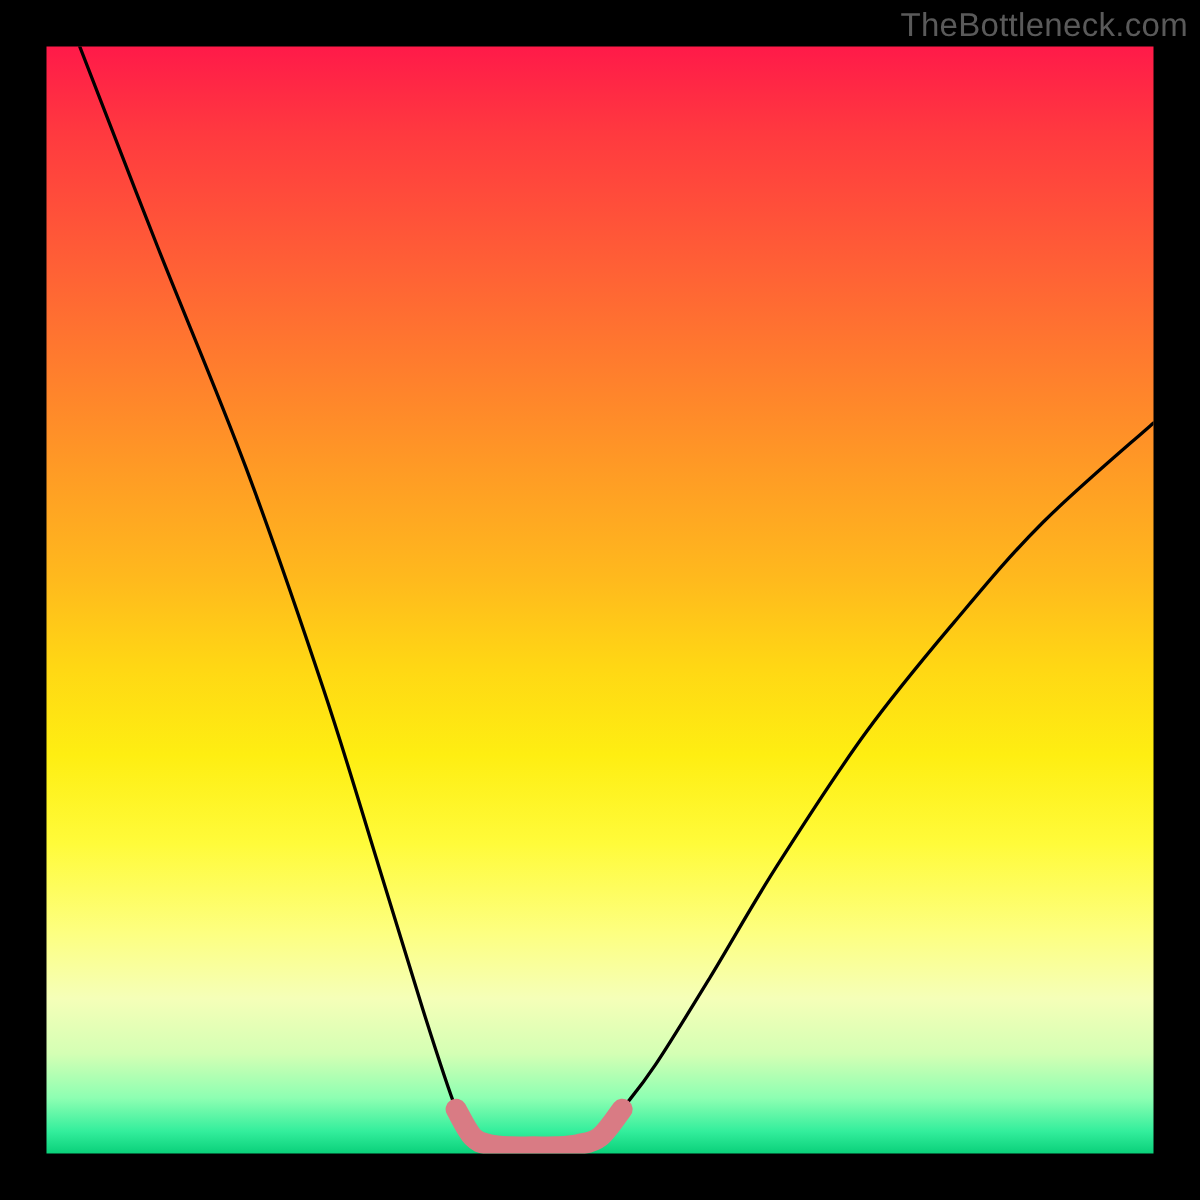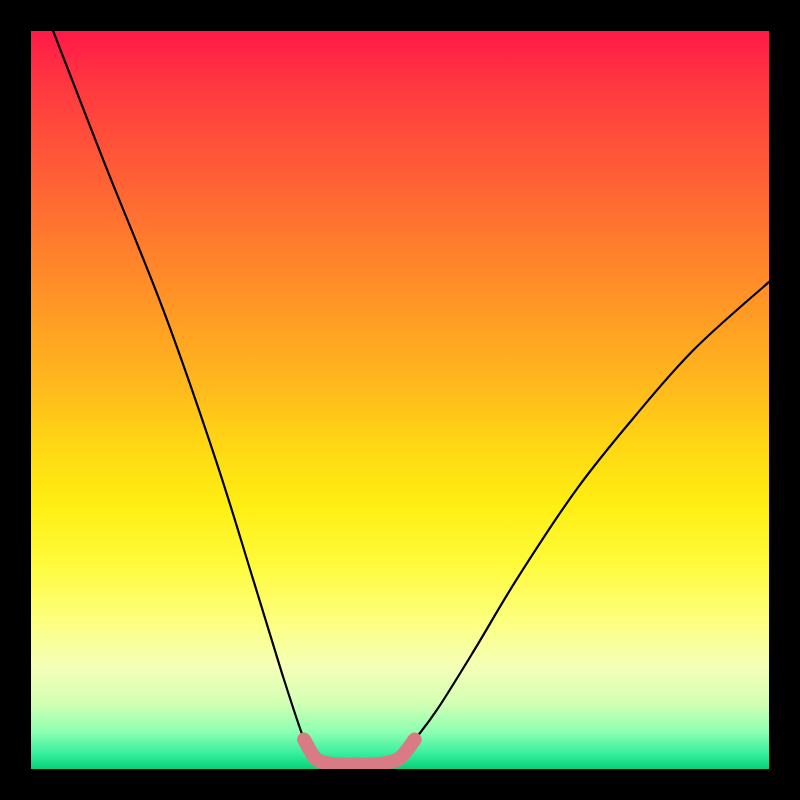--- a/index.html
+++ b/index.html
@@ -59,20 +59,21 @@
     position: absolute;
     inset: 0;
     width: 100%;
     height: 100%;
   }
 </style>
 </head>
 <body>
 
 <div class="frame">
+  <div class="watermark">TheBottleneck.com</div>
 
   <div class="plot-area">
     <div class="gradient"></div>
     <svg class="curves" viewBox="0 0 738 738" preserveAspectRatio="none">
       <path id="main-curve" fill="none" stroke="#000000" stroke-width="2.2" stroke-linecap="round" d="M 22.14 0 C 31.1805 23.247 54.427499999999995 83.76300000000003 73.8 132.84000000000003 C 93.1725 181.91700000000003 113.4675 228.78 132.84 280.44 C 152.2125 332.1 169.002 381.54600000000005 184.5 428.04 C 199.998 474.534 209.7765 508.66650000000004 221.4 546.12 C 233.0235 583.5735 241.8795 613.6469999999999 250.92000000000002 642.06 C 259.9605 670.473 267.24825 693.62775 273.06 708.48 C 278.87175 723.33225 280.2555 722.7972 284.13 726.93 C 288.0045 731.0627999999999 290.67975 730.93365 295.2 732.096 C 299.72024999999996 733.2583500000001 304.794 733.3137 309.96 733.572 C 315.126 733.8303 319.55400000000003 733.572 324.72 733.572 C 329.886 733.572 334.314 733.8303 339.48 733.572 C 344.646 733.3137 349.074 733.2583500000001 354.24 732.096 C 359.406 730.93365 366.41700000000003 727.8340499999999 369 726.93 C 371.58299999999997 726.02595 366.41700000000003 730.1587499999999 369 726.93 C 371.58299999999997 723.70125 377.3025 716.87475 383.76 708.48 C 390.2175 700.0852500000001 395.56800000000004 694.4580000000001 405.90000000000003 678.96 C 416.232 663.462 428.5935 643.1669999999999 442.8 619.92 C 457.0065 596.673 468.999 574.533 487.08000000000004 546.12 C 505.16100000000006 517.707 525.456 485.973 546.12 457.56 C 566.784 429.147 584.496 408.2985 605.16 383.76 C 625.824 359.2215 640.9530000000001 340.58700000000005 664.2 317.34000000000003 C 687.447 294.093 725.085 262.5435 738 250.91999999999996"></path>
       <path id="highlight-curve" fill="none" stroke="#d97b84" stroke-width="14" stroke-linecap="round" stroke-linejoin="round" d="M 273.06 708.48 C 274.99725 711.70875 280.2555 722.7972 284.13 726.93 C 288.0045 731.0627999999999 290.67975 730.93365 295.2 732.096 C 299.72024999999996 733.2583500000001 304.794 733.3137 309.96 733.572 C 315.126 733.8303 319.55400000000003 733.572 324.72 733.572 C 329.886 733.572 334.314 733.8303 339.48 733.572 C 344.646 733.3137 349.074 733.2583500000001 354.24 732.096 C 359.406 730.93365 363.834 731.0627999999999 369 726.93 C 374.166 722.7972 381.177 711.70875 383.76 708.48"></path>
     </svg>
   </div>
 </div>
 

